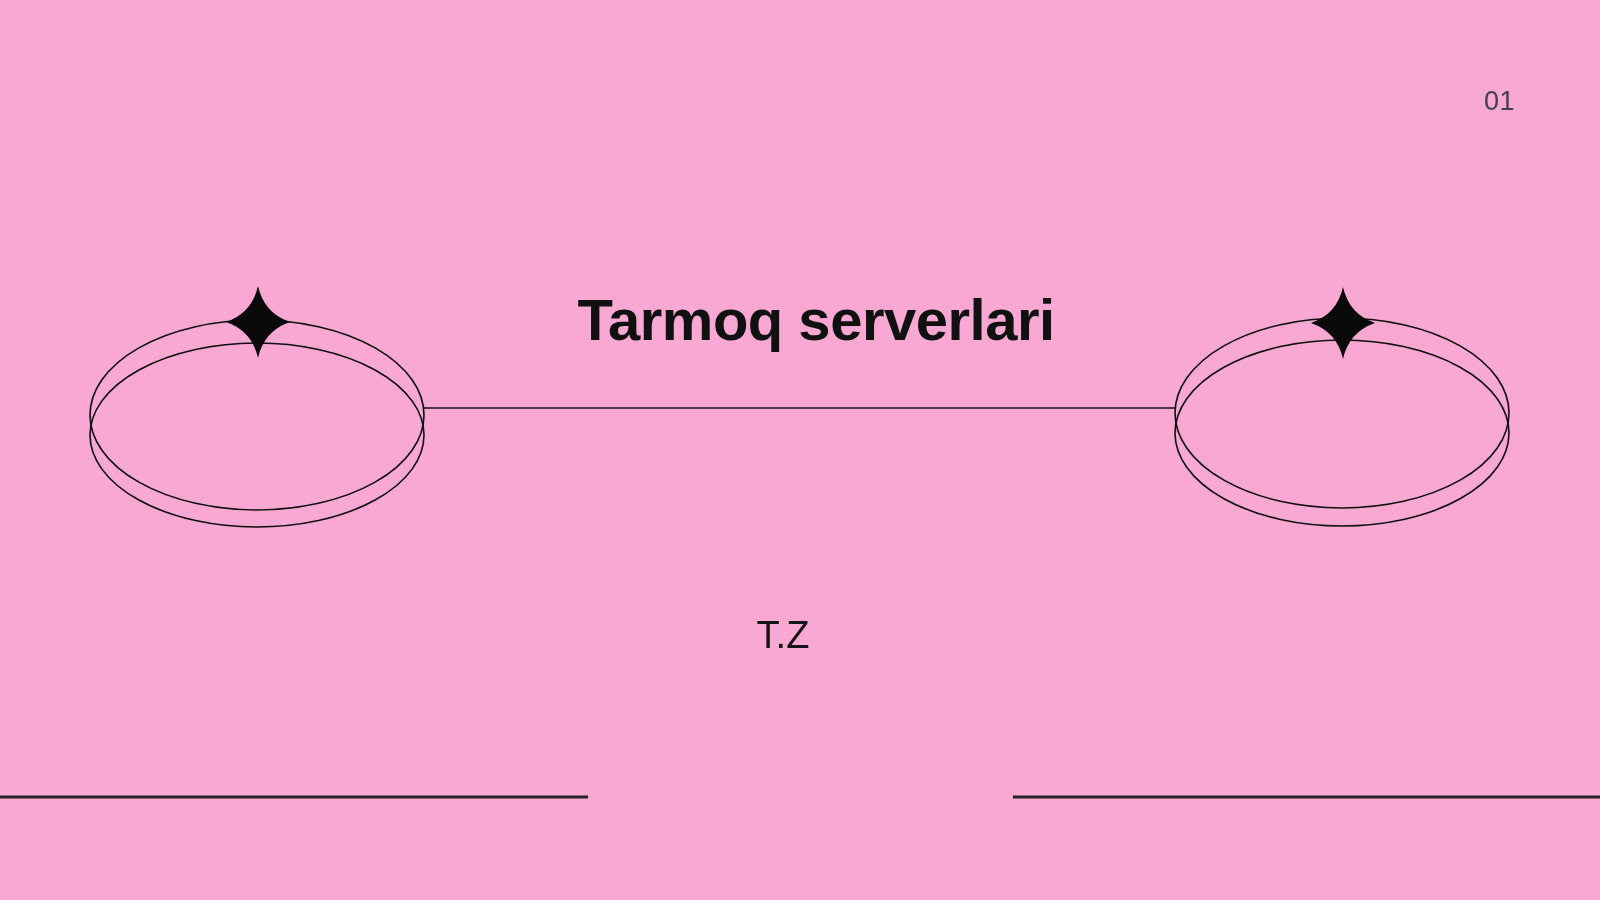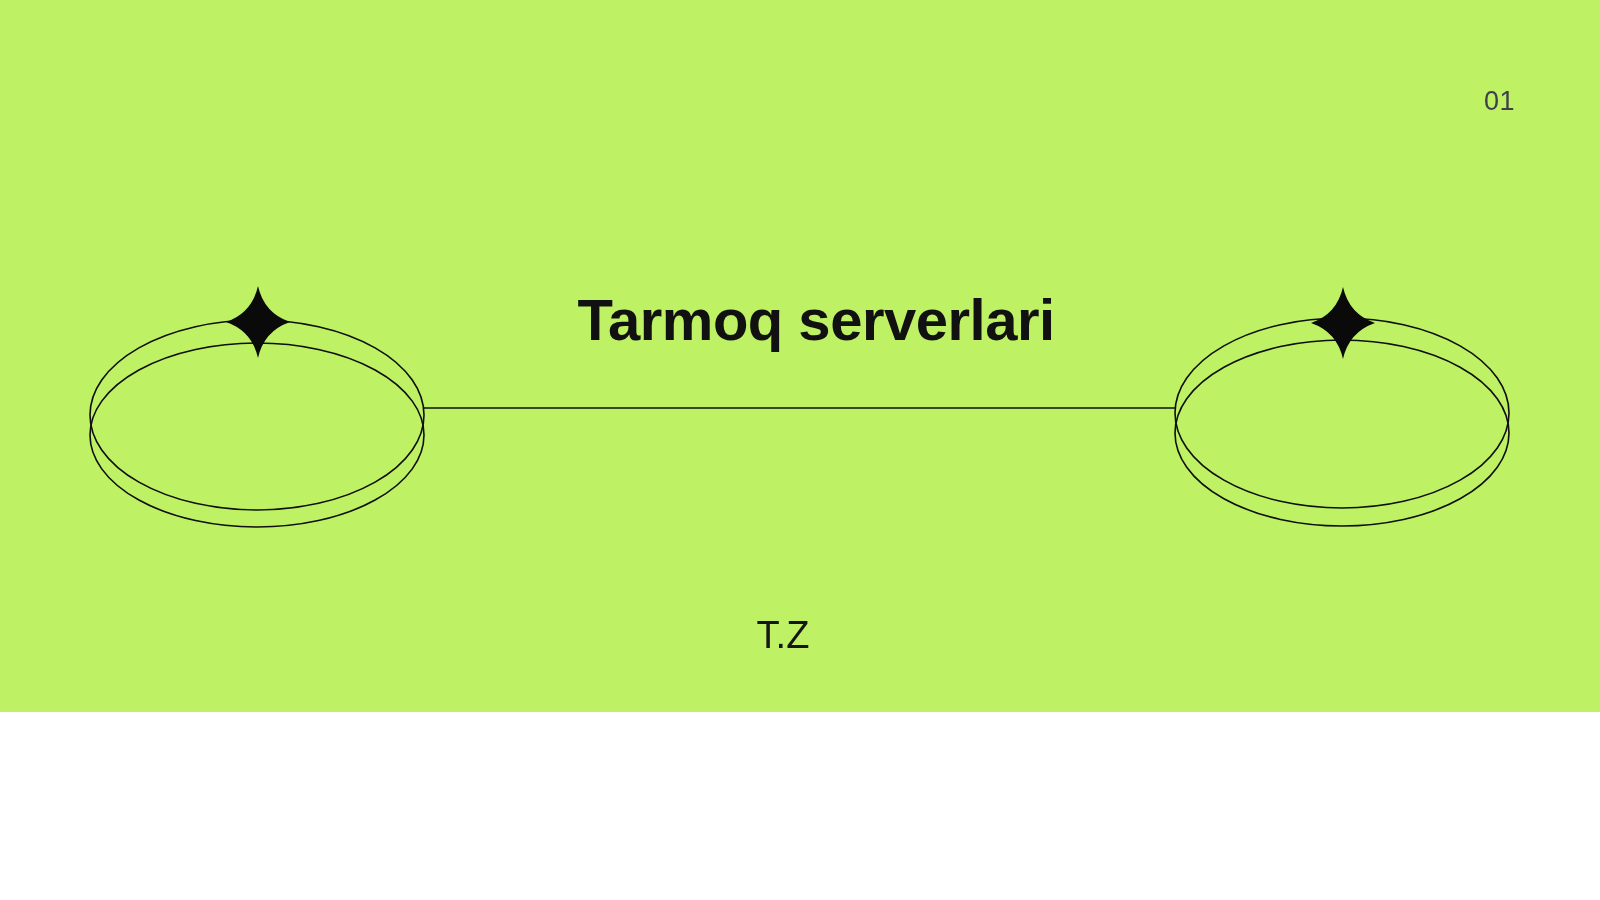--- a/index.html
+++ b/index.html
@@ -3,22 +3,22 @@
 <meta charset="utf-8">
 <style>
   html, body {
     margin: 0;
     padding: 0;
     background: #ffffff;
   }
   .slide {
     position: relative;
     width: 1600px;
-    height: 712px;
-    background: #bef264;
+    height: 900px;
+    background: #f9a8d4;
     overflow: hidden;
     font-family: "Liberation Sans", "DejaVu Sans", sans-serif;
   }
   .page-number {
     position: absolute;
     top: 88px;
     right: 85px;
     font-size: 27px;
     letter-spacing: 0.5px;
     color: #3f4049;

